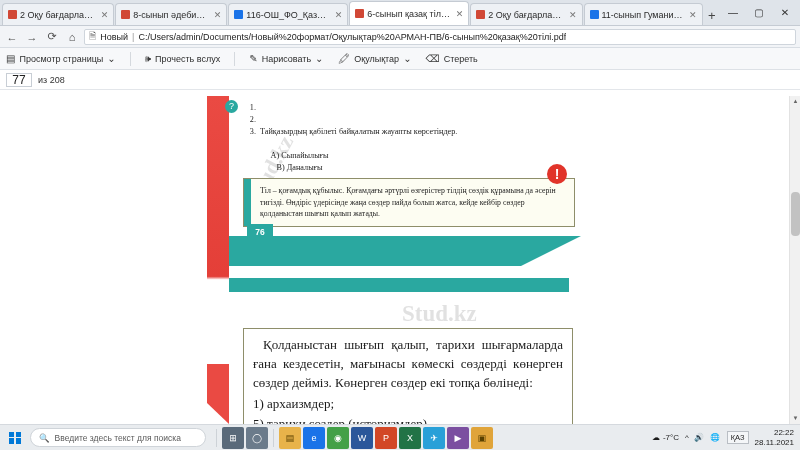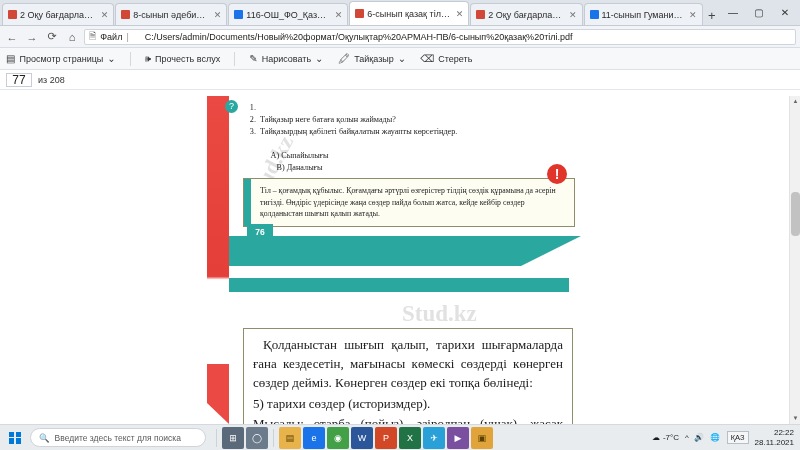--- a/index.html
+++ b/index.html
@@ -87,21 +87,21 @@
     border: 1px solid #cfd5dc;
     border-radius: 2px;
     display: flex; align-items: center;
     padding: 0 4px;
     font-size: 9px;
     color: #222;
     gap: 4px;
     overflow: hidden;
   }
   .urlbox .lock { color: #555; font-size: 9px; }
-  .urlbox .urltext { white-space: nowrap; overflow: hidden; text-overflow: ellipsis; margin-left: 12px; }
+  .urlbox .urltext { white-space: nowrap; overflow: hidden; text-overflow: ellipsis; }
 
   
   .pdftoolbar {
     height: 22px;
     background: #f7f8fa;
     border-bottom: 1px solid #dde1e6;
     display: flex; align-items: center;
     padding: 0 6px;
     gap: 14px;
     font-size: 9px;
@@ -409,21 +409,21 @@
   </div>
 </div>
 
 <div class="addrbar">
   <div class="navicon">←</div>
   <div class="navicon">→</div>
   <div class="navicon">⟳</div>
   <div class="navicon">⌂</div>
   <div class="urlbox">
     <span class="lock">🗎</span>
-    <span>Файл</span>
+    <span>Новый</span>
     <span style="color:#999;">|</span>
     <span class="urltext">C:/Users/admin/Documents/Новый%20формат/Оқулықтар%20АРМАН-ПВ/6-сынып%20қазақ%20тілі.pdf</span>
   </div>
 </div>
 
 <div class="pdftoolbar">
   <div class="tbitem">
     <span class="tbicon">▤</span>
     <span>Просмотр страницы</span>
     <span class="tbicon">⌄</span>
@@ -434,21 +434,21 @@
     <span>Прочесть вслух</span>
   </div>
   <div class="tbsep"></div>
   <div class="tbitem">
     <span class="tbicon">✎</span>
     <span>Нарисовать</span>
     <span class="tbicon">⌄</span>
   </div>
   <div class="tbitem">
     <span class="tbicon">🖍</span>
-    <span>Тайқазыр</span>
+    <span>Оқулықтар</span>
     <span class="tbicon">⌄</span>
   </div>
   <div class="tbitem">
     <span class="tbicon">⌫</span>
     <span>Стереть</span>
   </div>
 </div>
 
 <div class="pagebar">
   <div class="pagenum">77</div>
@@ -470,21 +470,20 @@
     </div>
 
     <div class="qmark">?</div>
 
     <div class="qblock">
       <div class="qrow">
         <span class="qnum">1.</span>
       </div>
       <div class="qrow">
         <span class="qnum">2.</span>
-        <span>Тайқазыр неге батаға қолын жаймады?</span>
       </div>
       <div class="qrow">
         <span class="qnum">3.</span>
         <span>Тайқазырдың қабілеті байқалатын жауапты көрсетіңдер.</span>
       </div>
       <div class="answers">
         <div class="col">
           <div>А) Сыпайылығы</div>
           <div>В) Даналығы</div>
         </div>
@@ -498,20 +497,21 @@
     <div class="excl">!</div>
 
     <div class="banner1">
       <div class="cut"></div>
     </div>
     <div class="pagelabel">76</div>
     <div class="banner2"></div>
 
     <div class="textbox">
       <p class="ind">Қолданыстан шығып қалып, тарихи шығармаларда ғана кездесетін, мағынасы көмескі сөздерді көнерген сөздер дейміз. Көнерген сөздер екі топқа бөлінеді:</p>
+      <p>1) архаизмдер;</p>
       <p>5) тарихи сөздер (историзмдер).</p>
       <p>Мысалы: отарба (пойыз), әзірөлпан (ұшақ), жасақ немесе қол (әскер), жылпақ (отырыңыз), қосын (әуім) т.б.</p>
     </div>
 
   </div>
 </div>
 
 <div class="scrollbar">
   <div class="scroll-arrow" style="top:0">▲</div>
   <div class="thumb"></div>

